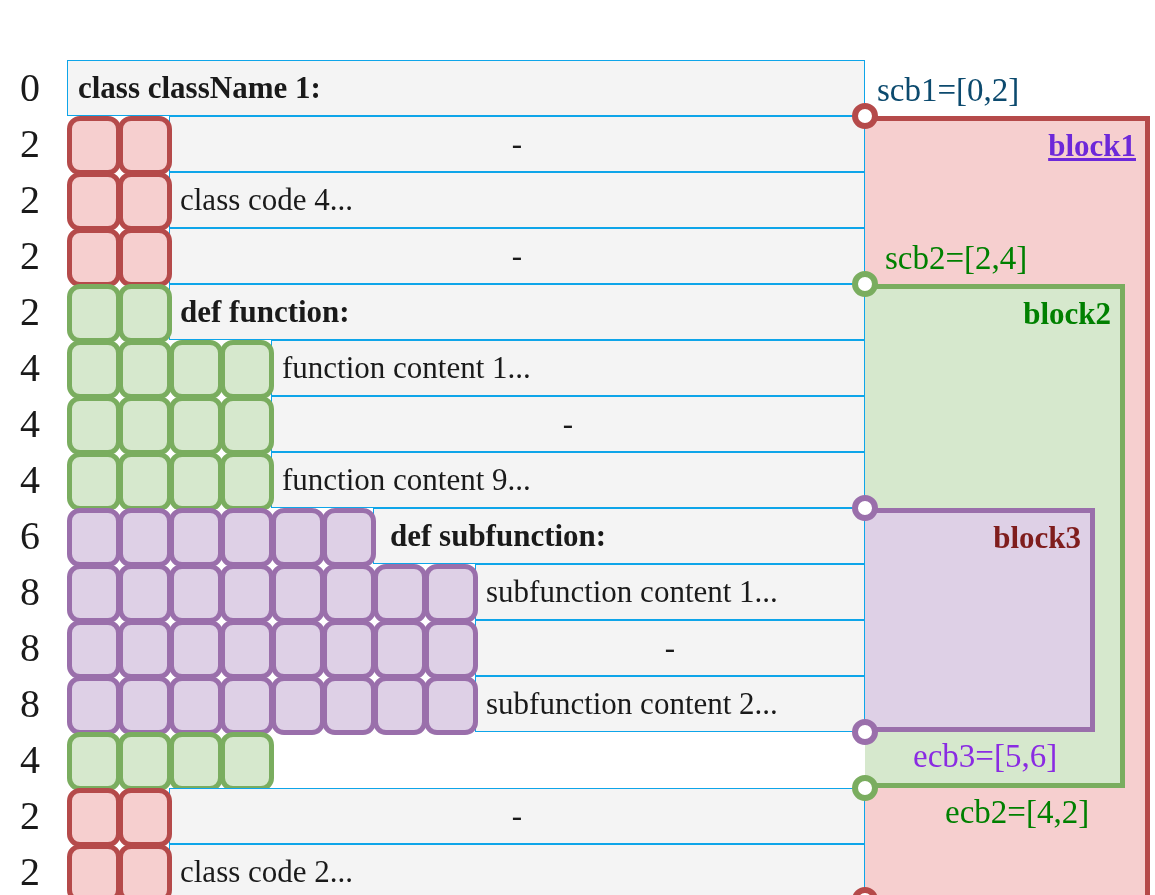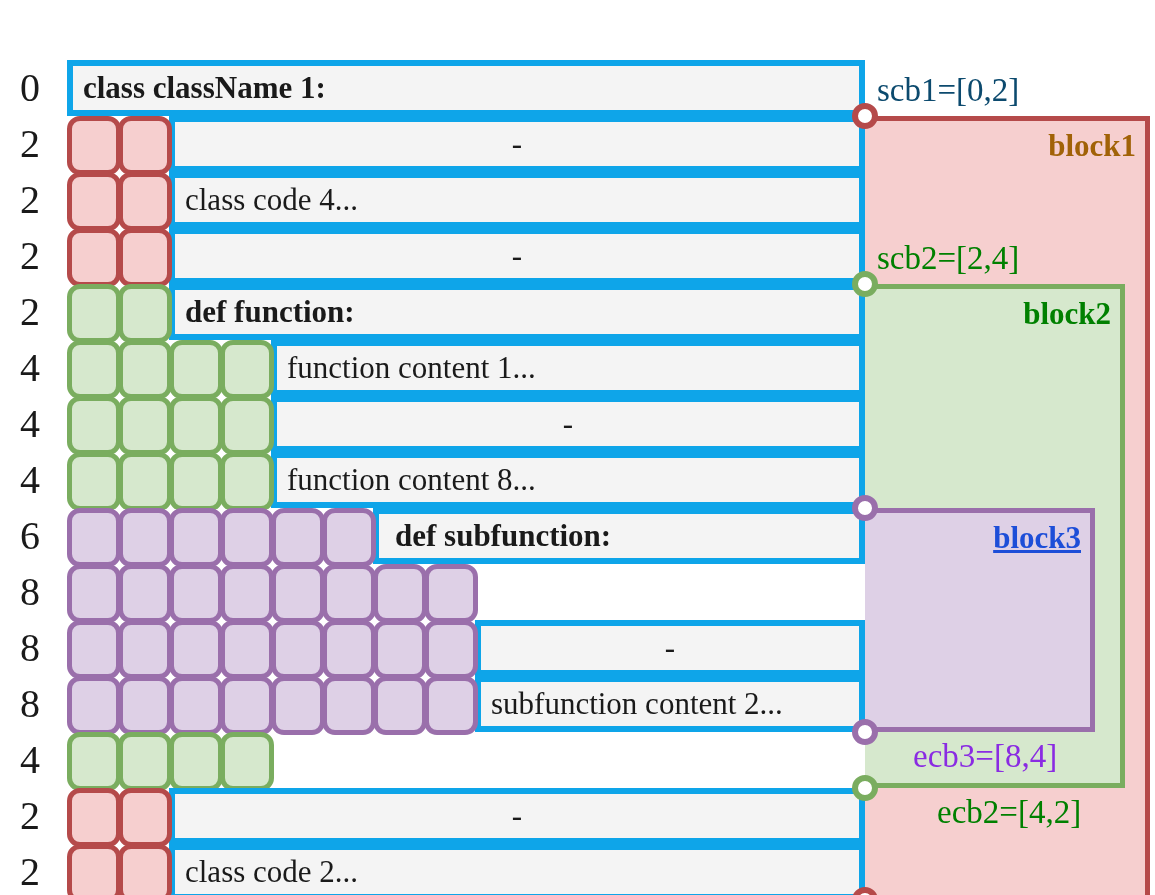--- a/index.html
+++ b/index.html
@@ -11,46 +11,46 @@
     position:relative;
   }
   #stage{position:absolute;left:0;top:0;width:1155px;height:895px;}
 
   
   .gutter{position:absolute;left:0;width:60px;text-align:center;
           font-size:40px;color:#1a1a1a;line-height:1;}
 
   
   .row{position:absolute;left:67px;width:798px;
-       background:#f4f4f4;border:6px solid #0ea5e9;box-sizing:border-box;}
+       background:#f4f4f4;border:1px solid #0ea5e9;box-sizing:border-box;}
   .rowtext{position:absolute;top:50%;transform:translateY(-50%);
            font-size:31px;color:#1a1a1a;white-space:nowrap;}
   .rowtext.bold{font-weight:bold;}
   .rowtext.center{left:0;right:0;text-align:center;}
 
   
   .cell{position:absolute;box-sizing:border-box;border-radius:13px;border-width:5px;border-style:solid;}
   .cell.red{background:#f6cfcf;border-color:#b54a4a;}
   .cell.green{background:#d6e8cd;border-color:#7aad5f;}
   .cell.purple{background:#ded0e6;border-color:#9a6fab;}
 
   
   .block{position:absolute;box-sizing:border-box;border-width:5px;border-style:solid;}
   .block.b1{background:#f6cfcf;border-color:#b54a4a;}
   .block.b2{background:#d6e8cd;border-color:#7aad5f;}
   .block.b3{background:#ded0e6;border-color:#9a6fab;}
 
   .blocklabel{position:absolute;font-size:31px;font-weight:bold;white-space:nowrap;}
-  .blocklabel.b1{color:#a16207;}
+  .blocklabel.b1{color:#6d28d9;text-decoration:underline;}
   .blocklabel.b2{color:#008000;}
-  .blocklabel.b3{color:#1d4ed8;text-decoration:underline;}
+  .blocklabel.b3{color:#7f1d1d;}
 
   .ann{position:absolute;font-size:33px;white-space:nowrap;}
   .ann.b1{color:#0c4a6e;}
-  .ann.b2{color:#008000;}
+  .ann.b2{color:#008000;margin-left:8px;}
   .ann.b3{color:#8a2be2;}
 
   
   .dot{position:absolute;width:26px;height:26px;border-radius:50%;
        box-sizing:border-box;border-width:6px;border-style:solid;background:#ffffff;}
   .dot.b1{border-color:#b54a4a;}
   .dot.b2{border-color:#7aad5f;}
   .dot.b3{border-color:#9a6fab;}
 </style>
 </head>
@@ -96,37 +96,40 @@
     <div class="gutter" style="top: 404px;">4</div>
     <div class="row" style="left: 271px; width: 594px; top: 396px; height: 56px;">
       <div class="rowtext center">-</div>
     </div>
     <div class="cell green" style="left: 67px; top: 396px; width: 54px; height: 59px;"></div>
     <div class="cell green" style="left: 118px; top: 396px; width: 54px; height: 59px;"></div>
     <div class="cell green" style="left: 169px; top: 396px; width: 54px; height: 59px;"></div>
     <div class="cell green" style="left: 220px; top: 396px; width: 54px; height: 59px;"></div>
     <div class="gutter" style="top: 460px;">4</div>
     <div class="row" style="left: 271px; width: 594px; top: 452px; height: 56px;">
-      <div class="rowtext" style="left: 10px;">function content 8...</div>
+      <div class="rowtext" style="left: 10px;">function content 9...</div>
     </div>
     <div class="cell green" style="left: 67px; top: 452px; width: 54px; height: 59px;"></div>
     <div class="cell green" style="left: 118px; top: 452px; width: 54px; height: 59px;"></div>
     <div class="cell green" style="left: 169px; top: 452px; width: 54px; height: 59px;"></div>
     <div class="cell green" style="left: 220px; top: 452px; width: 54px; height: 59px;"></div>
     <div class="gutter" style="top: 516px;">6</div>
     <div class="row" style="left: 373px; width: 492px; top: 508px; height: 56px;">
       <div class="rowtext bold" style="left: 16px;">def subfunction:</div>
     </div>
     <div class="cell purple" style="left: 67px; top: 508px; width: 54px; height: 59px;"></div>
     <div class="cell purple" style="left: 118px; top: 508px; width: 54px; height: 59px;"></div>
     <div class="cell purple" style="left: 169px; top: 508px; width: 54px; height: 59px;"></div>
     <div class="cell purple" style="left: 220px; top: 508px; width: 54px; height: 59px;"></div>
     <div class="cell purple" style="left: 271px; top: 508px; width: 54px; height: 59px;"></div>
     <div class="cell purple" style="left: 322px; top: 508px; width: 54px; height: 59px;"></div>
     <div class="gutter" style="top: 572px;">8</div>
+    <div class="row" style="left: 475px; width: 390px; top: 564px; height: 56px;">
+      <div class="rowtext" style="left: 10px;">subfunction content 1...</div>
+    </div>
     <div class="cell purple" style="left: 67px; top: 564px; width: 54px; height: 59px;"></div>
     <div class="cell purple" style="left: 118px; top: 564px; width: 54px; height: 59px;"></div>
     <div class="cell purple" style="left: 169px; top: 564px; width: 54px; height: 59px;"></div>
     <div class="cell purple" style="left: 220px; top: 564px; width: 54px; height: 59px;"></div>
     <div class="cell purple" style="left: 271px; top: 564px; width: 54px; height: 59px;"></div>
     <div class="cell purple" style="left: 322px; top: 564px; width: 54px; height: 59px;"></div>
     <div class="cell purple" style="left: 373px; top: 564px; width: 54px; height: 59px;"></div>
     <div class="cell purple" style="left: 424px; top: 564px; width: 54px; height: 59px;"></div>
     <div class="gutter" style="top: 628px;">8</div>
     <div class="row" style="left: 475px; width: 390px; top: 620px; height: 56px;">
@@ -171,20 +174,20 @@
     <div class="cell red" style="left: 118px; top: 844px; width: 54px; height: 59px;"></div>
     <div class="block b1" style="left: 865px; top: 116px; width: 285px; height: 784px; border-left: none;"></div>
     <div class="blocklabel b1" style="right: 19px; top: 128px;">block1</div>
     <div class="block b2" style="left: 865px; top: 284px; width: 260px; height: 504px; border-left: none;"></div>
     <div class="blocklabel b2" style="right: 44px; top: 296px;">block2</div>
     <div class="block b3" style="left: 865px; top: 508px; width: 230px; height: 224px; border-left: none;"></div>
     <div class="blocklabel b3" style="right: 74px; top: 520px;">block3</div>
     <div class="ann b1" style="left: 877px; top: 72px;">scb1=[0,2]</div>
     <div class="ann b2" style="left: 877px; top: 240px;">scb2=[2,4]</div>
     <div class="ann b2" style="left: 937px; top: 794px;">ecb2=[4,2]</div>
-    <div class="ann b3" style="left: 913px; top: 738px;">ecb3=[8,4]</div>
+    <div class="ann b3" style="left: 913px; top: 738px;">ecb3=[5,6]</div>
     <div class="dot b1" style="left: 852px; top: 103px;"></div>
     <div class="dot b1" style="left: 852px; top: 887px;"></div>
     <div class="dot b2" style="left: 852px; top: 271px;"></div>
     <div class="dot b2" style="left: 852px; top: 775px;"></div>
     <div class="dot b3" style="left: 852px; top: 495px;"></div>
     <div class="dot b3" style="left: 852px; top: 719px;"></div>
   </div>
 
 </body></html>

